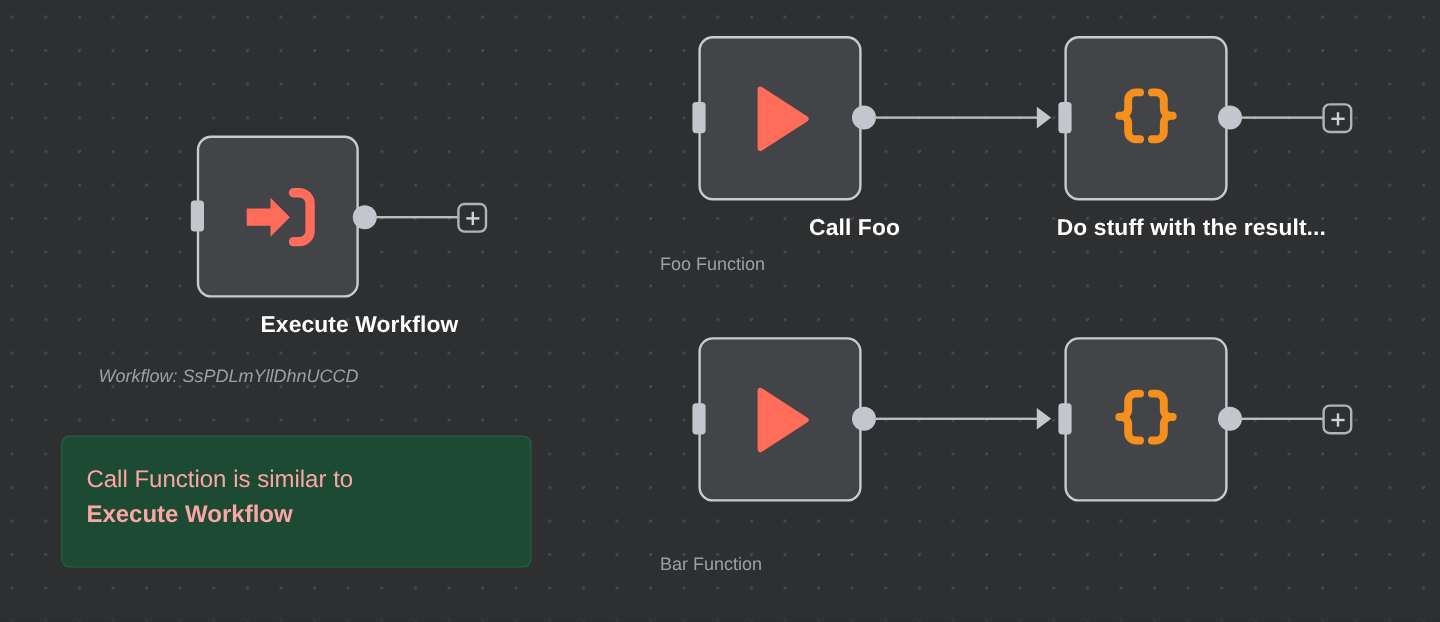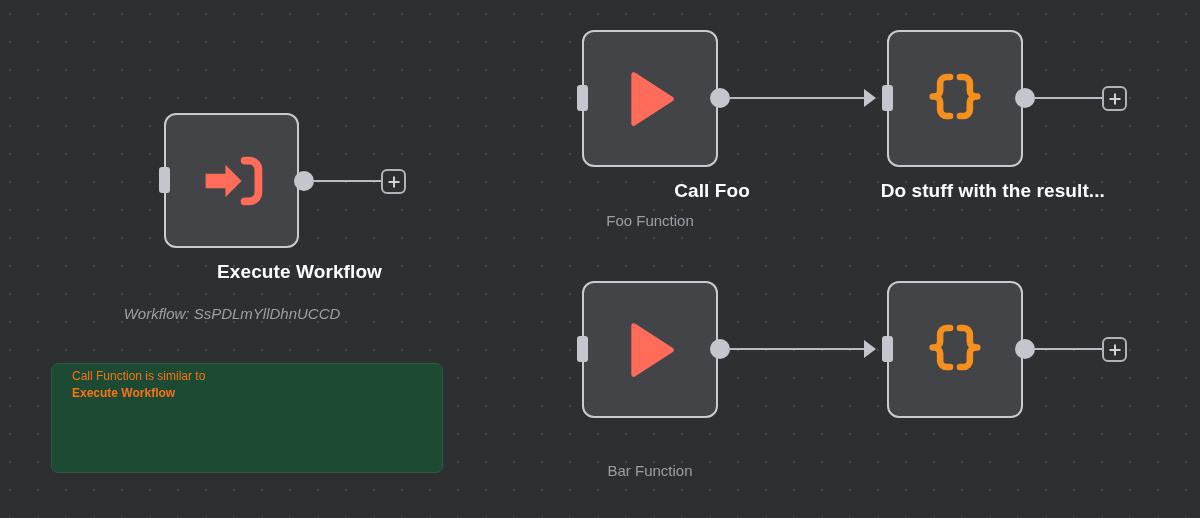--- a/index.html
+++ b/index.html
@@ -97,37 +97,37 @@
     position: absolute;
     text-align: right;
     color: #ffffff;
     font-size: 19px;
     font-weight: 700;
     white-space: nowrap;
     letter-spacing: 0.1px;
   }
   .node-sublabel {
     position: absolute;
-    text-align: center;
+    text-align: left;
     color: #9aa0a6;
     font-size: 15px;
     font-weight: 400;
     white-space: nowrap;
   }
 
   
   .sticky {
     position: absolute;
     box-sizing: border-box;
     background: #1d4a33;
     border: 1px solid #2a5c42;
     border-radius: 7px;
-    padding: 4px 20px;
-    color: #f97316;
-    font-size: 12px;
+    padding: 22px 20px;
+    color: #fca5a5;
+    font-size: 20px;
     line-height: 1.45;
   }
   .sticky .strong { font-weight: 700; }
 </style>
 </head>
 <body>
 
 <div id="canvas">
 
   <div class="node" style="left:164px; top:113px; width:135px; height:135px;">

